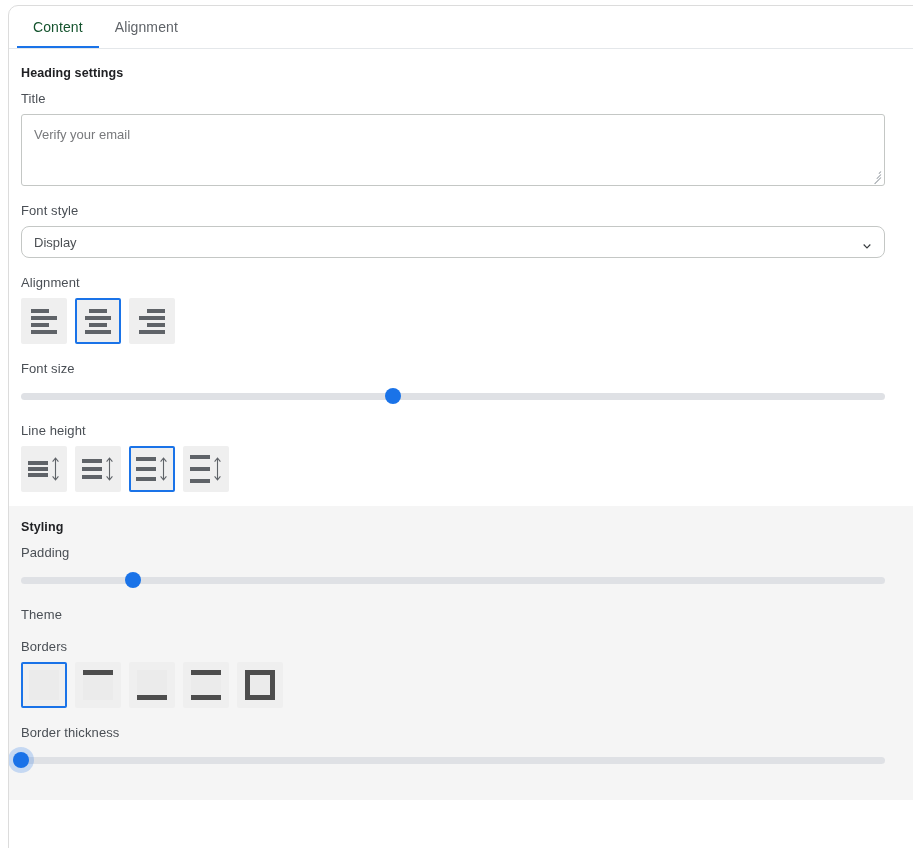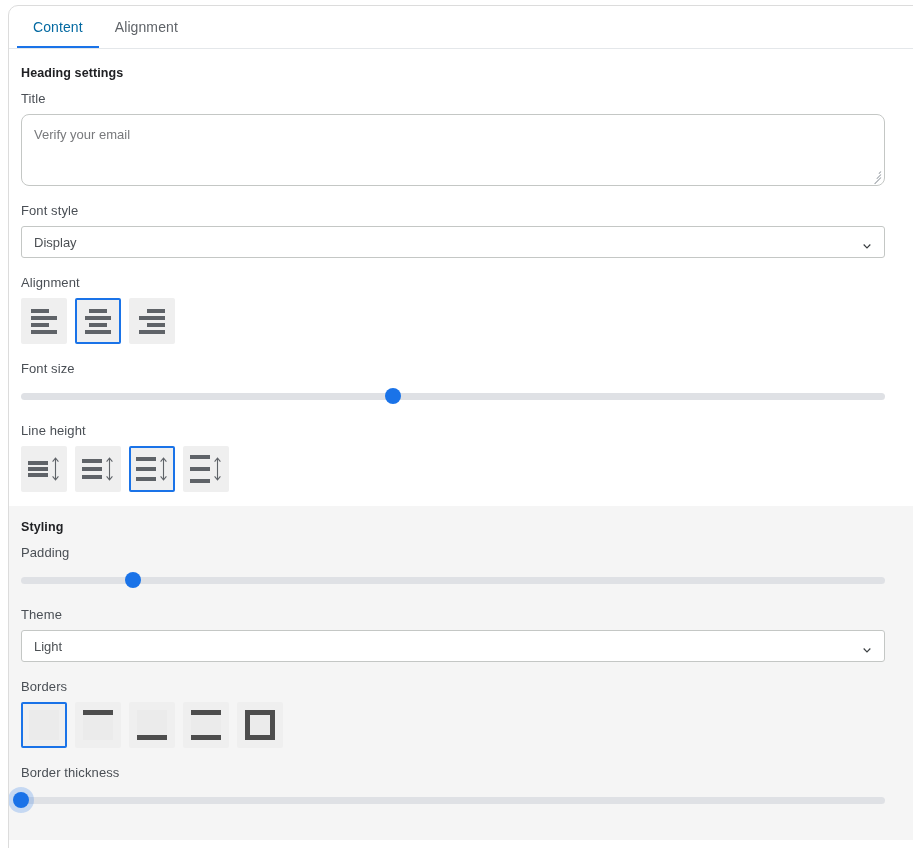--- a/index.html
+++ b/index.html
@@ -46,21 +46,21 @@
     height: 42px;
     display: flex;
     align-items: center;
     padding: 0 16px;
     font-size: 14px;
     color: #5f6368;
     cursor: pointer;
     white-space: nowrap;
     letter-spacing: .1px;
   }
-  .tab.active { color: #0369a1; }
+  .tab.active { color: #14532d; }
   .tab.active::after {
     content: "";
     position: absolute;
     left: 0; right: 0; bottom: 0;
     height: 2px;
     background: #1a73e8;
   }
 
   
   .body-wrap { position: relative; }
@@ -90,21 +90,21 @@
   }
 
   .field { margin-bottom: 17px; }
 
   
   .title-textarea {
     display: block;
     width: 864px;
     height: 72px;
     border: 1px solid #c4c7c5;
-    border-radius: 8px;
+    border-radius: 3px;
     padding: 12px 12px;
     font-family: "Liberation Sans", sans-serif;
     font-size: 13px;
     color: #202124;
     background: #fff;
     resize: none;
     outline: none;
   }
   .title-textarea::placeholder { color: #78797c; }
   .resize-grip {
@@ -120,21 +120,21 @@
     transform-origin: right center;
     transform: rotate(-45deg);
   }
 
   
   .select-wrap { position: relative; width: 864px; }
   .select-box {
     width: 864px;
     height: 32px;
     border: 1px solid #c4c7c5;
-    border-radius: 3px;
+    border-radius: 8px;
     background: #fff;
     display: flex;
     align-items: center;
     padding: 0 12px;
     font-size: 13px;
     color: #4c5054;
     cursor: pointer;
   }
   .chev {
     position: absolute;
@@ -400,30 +400,20 @@
         <div class="field">
           <div class="field-label slider-label-gap">Padding</div>
           <div class="slider">
             <div class="slider-track"></div>
             <div class="slider-thumb" id="thumb-padding" style="left: 13%;"></div>
           </div>
         </div>
 
         <div class="field">
           <div class="field-label">Theme</div>
-          <div class="select-wrap">
-            <div class="select-box">
-              <span>Light</span>
-            </div>
-            <span class="chev">
-              <svg viewBox="0 0 12 12" width="10" height="10">
-                <path d="M2 4.2 L6 8.2 L10 4.2" fill="none" stroke="#3c4043" stroke-width="1.4"></path>
-              </svg>
-            </span>
-          </div>
         </div>
 
         <div class="field">
           <div class="field-label">Borders</div>
           <div class="btn-row">
             <div class="border-btn selected">
               <span class="bd-ico"></span>
             </div>
             <div class="border-btn">
               <span class="bd-ico bd-top"></span>

